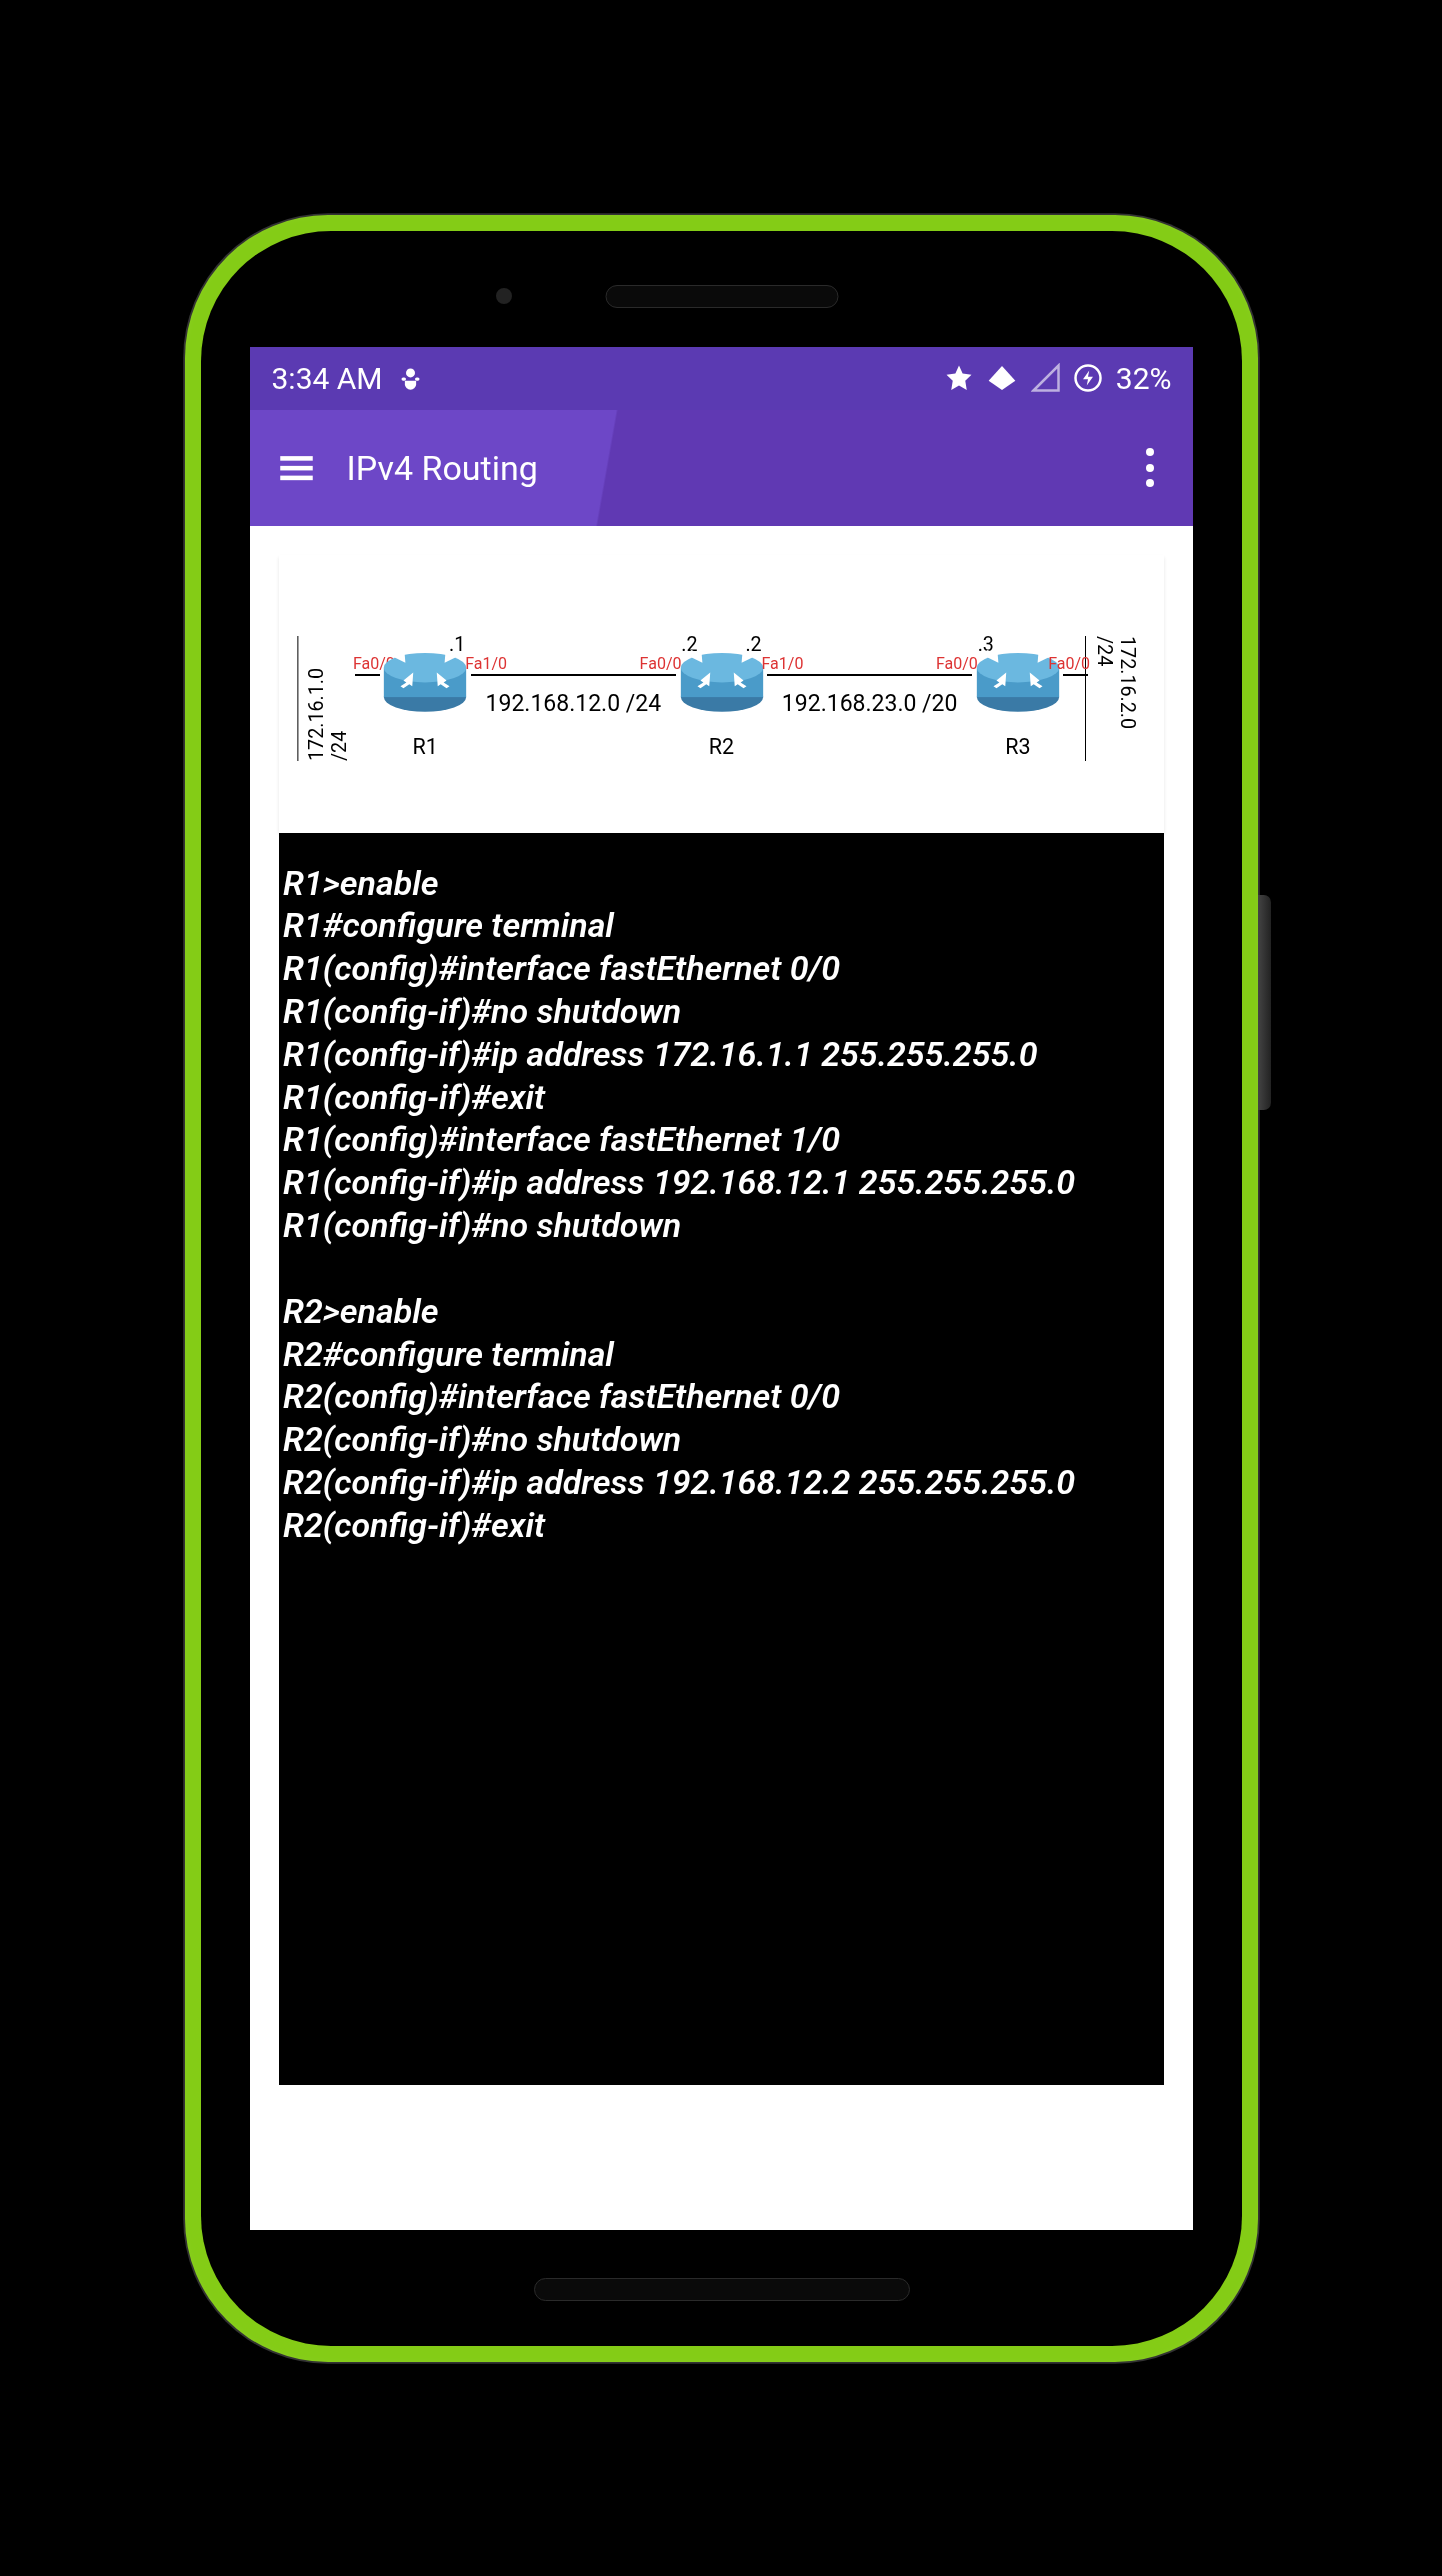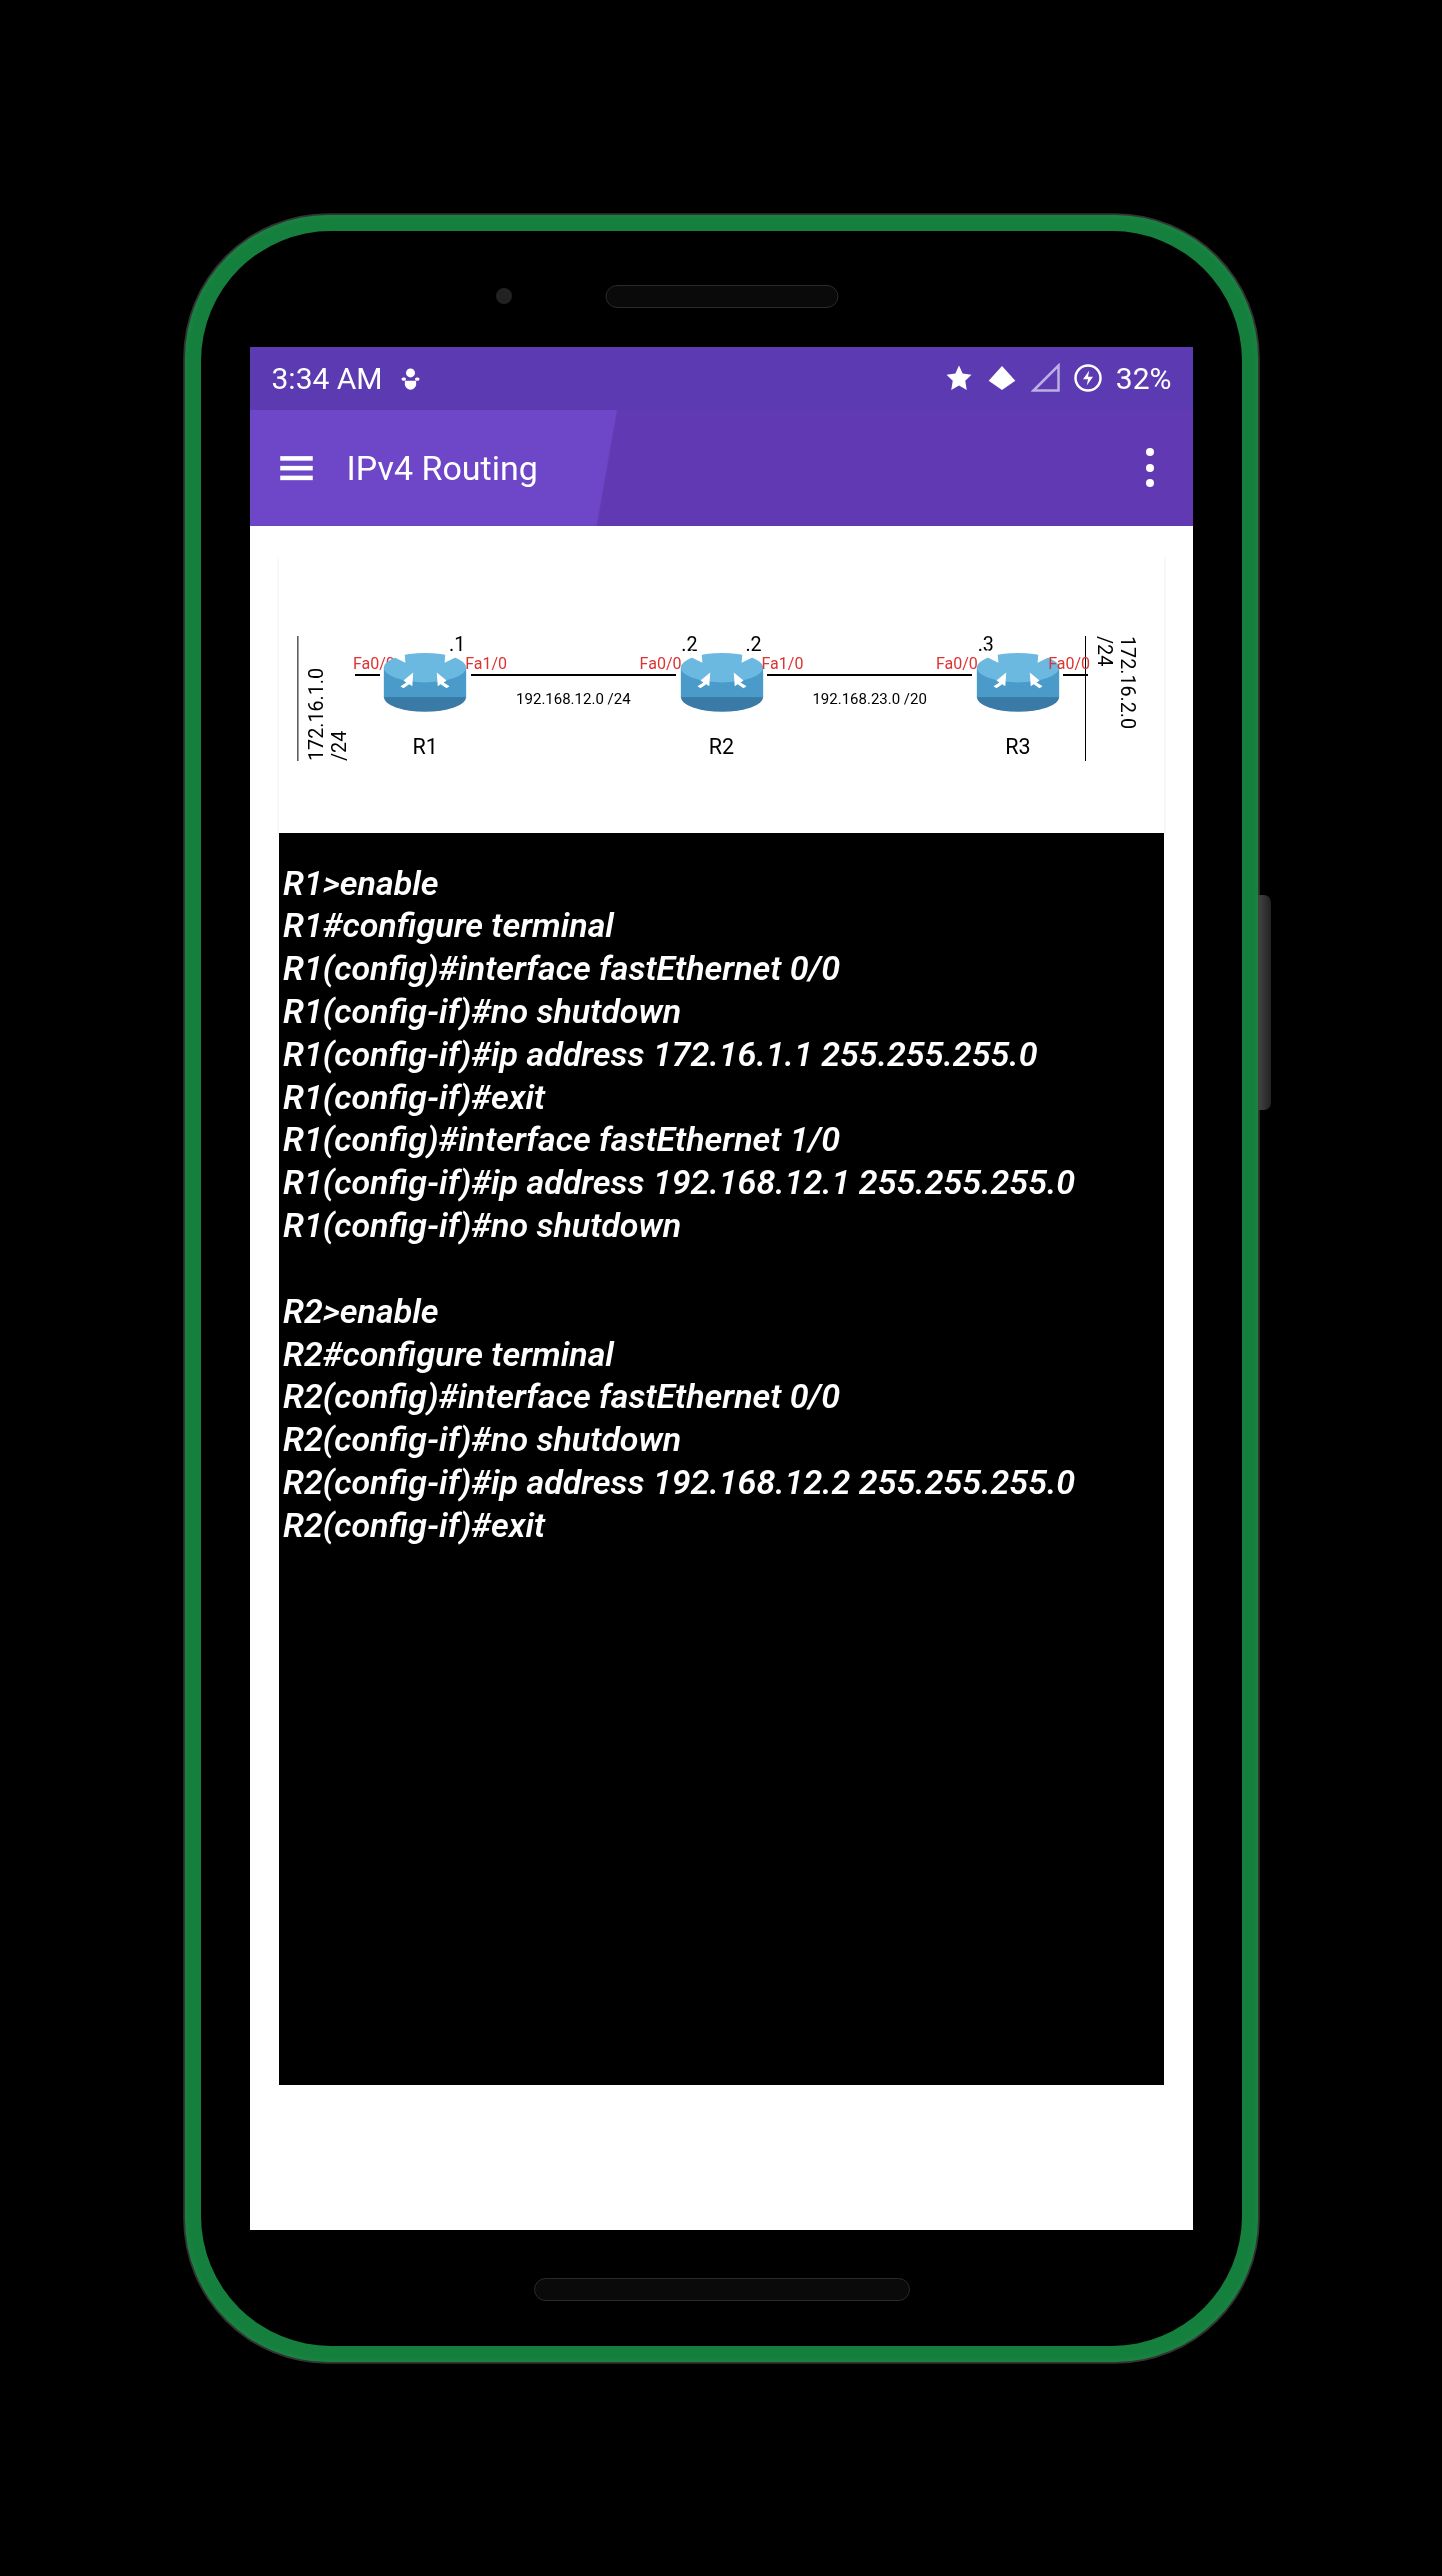--- a/index.html
+++ b/index.html
@@ -8,21 +8,21 @@
     width: 1443px;
     height: 2576px;
     display: flex;
     justify-content: center;
     align-items: center;
     font-family: Roboto, 'Helvetica Neue', Arial, sans-serif;
   }
   .phone-frame {
     width: 1073px;
     height: 2147px;
-    background: #15803d;
+    background: #84cc16;
     border-radius: 143px;
     padding: 16px;
     position: relative;
     box-shadow: 0 0 0 1.8px #333, inset 0 0 9px rgba(255,255,255,0.05);
   }
   .phone-inner {
     width: 100%;
     height: 100%;
     background: #000;
     border-radius: 130px;
@@ -163,21 +163,21 @@
     white-space:nowrap;
   }
   .octet {
     position:absolute;
     font-size:19.7px;
     color:#000;
     top:-41px;
   }
   .subnet {
     position:absolute;
-    font-size:15px;
+    font-size:23px;
     color:#000;
     top:16px;
     white-space:nowrap;
   }
   
   .terminal {
     background:#000;
     color:#fff;
     padding: 29px 4px;
     font-size: 34px;

